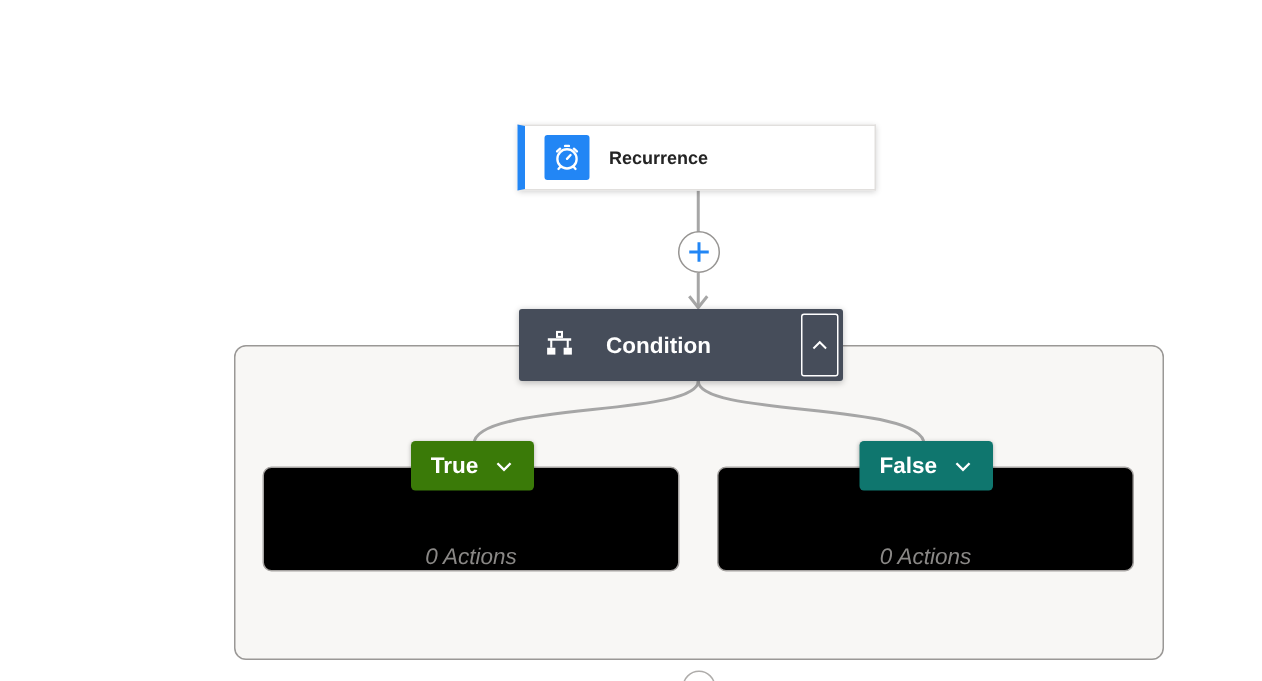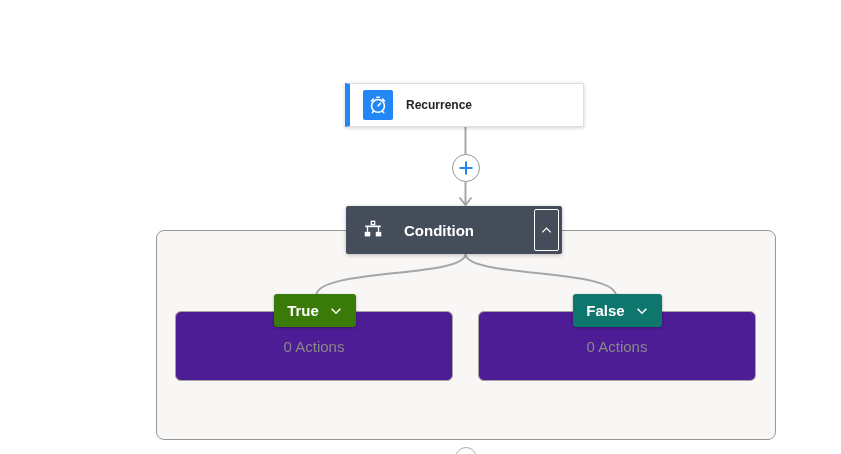--- a/index.html
+++ b/index.html
@@ -87,25 +87,25 @@
     gap: 10px;
     color: #ffffff; font-size: 15px; font-weight: bold;
     z-index: 4; cursor: pointer;
   }
   .branch-true  { left: 274px; width: 82px; }
   .branch-false { left: 573px; width: 89px; }
 
   
   .actions-box {
     top: 311px; width: 278px; height: 70px;
-    background: #4c1d95;
+    background: #000000;
     border: 1px solid #a6a3a1;
     border-radius: 6px;
-    display: flex; align-items: center; justify-content: center;
-    z-index: 3; cursor: pointer;
+    display: flex; align-items: flex-end; justify-content: center;
+    z-index: 3; cursor: pointer; font-style: italic;
   }
   .actions-box-left  { left: 175px; }
   .actions-box-right { left: 478px; }
   .actions-placeholder { font-size: 15px; color: #8a8886; }
 
   
   .bottom-insert {
     left: 455px; top: 447px; width: 22px; height: 22px;
     background: #ffffff; border: 1px solid #aeacaa; border-radius: 50%;
     z-index: 3; cursor: pointer;

